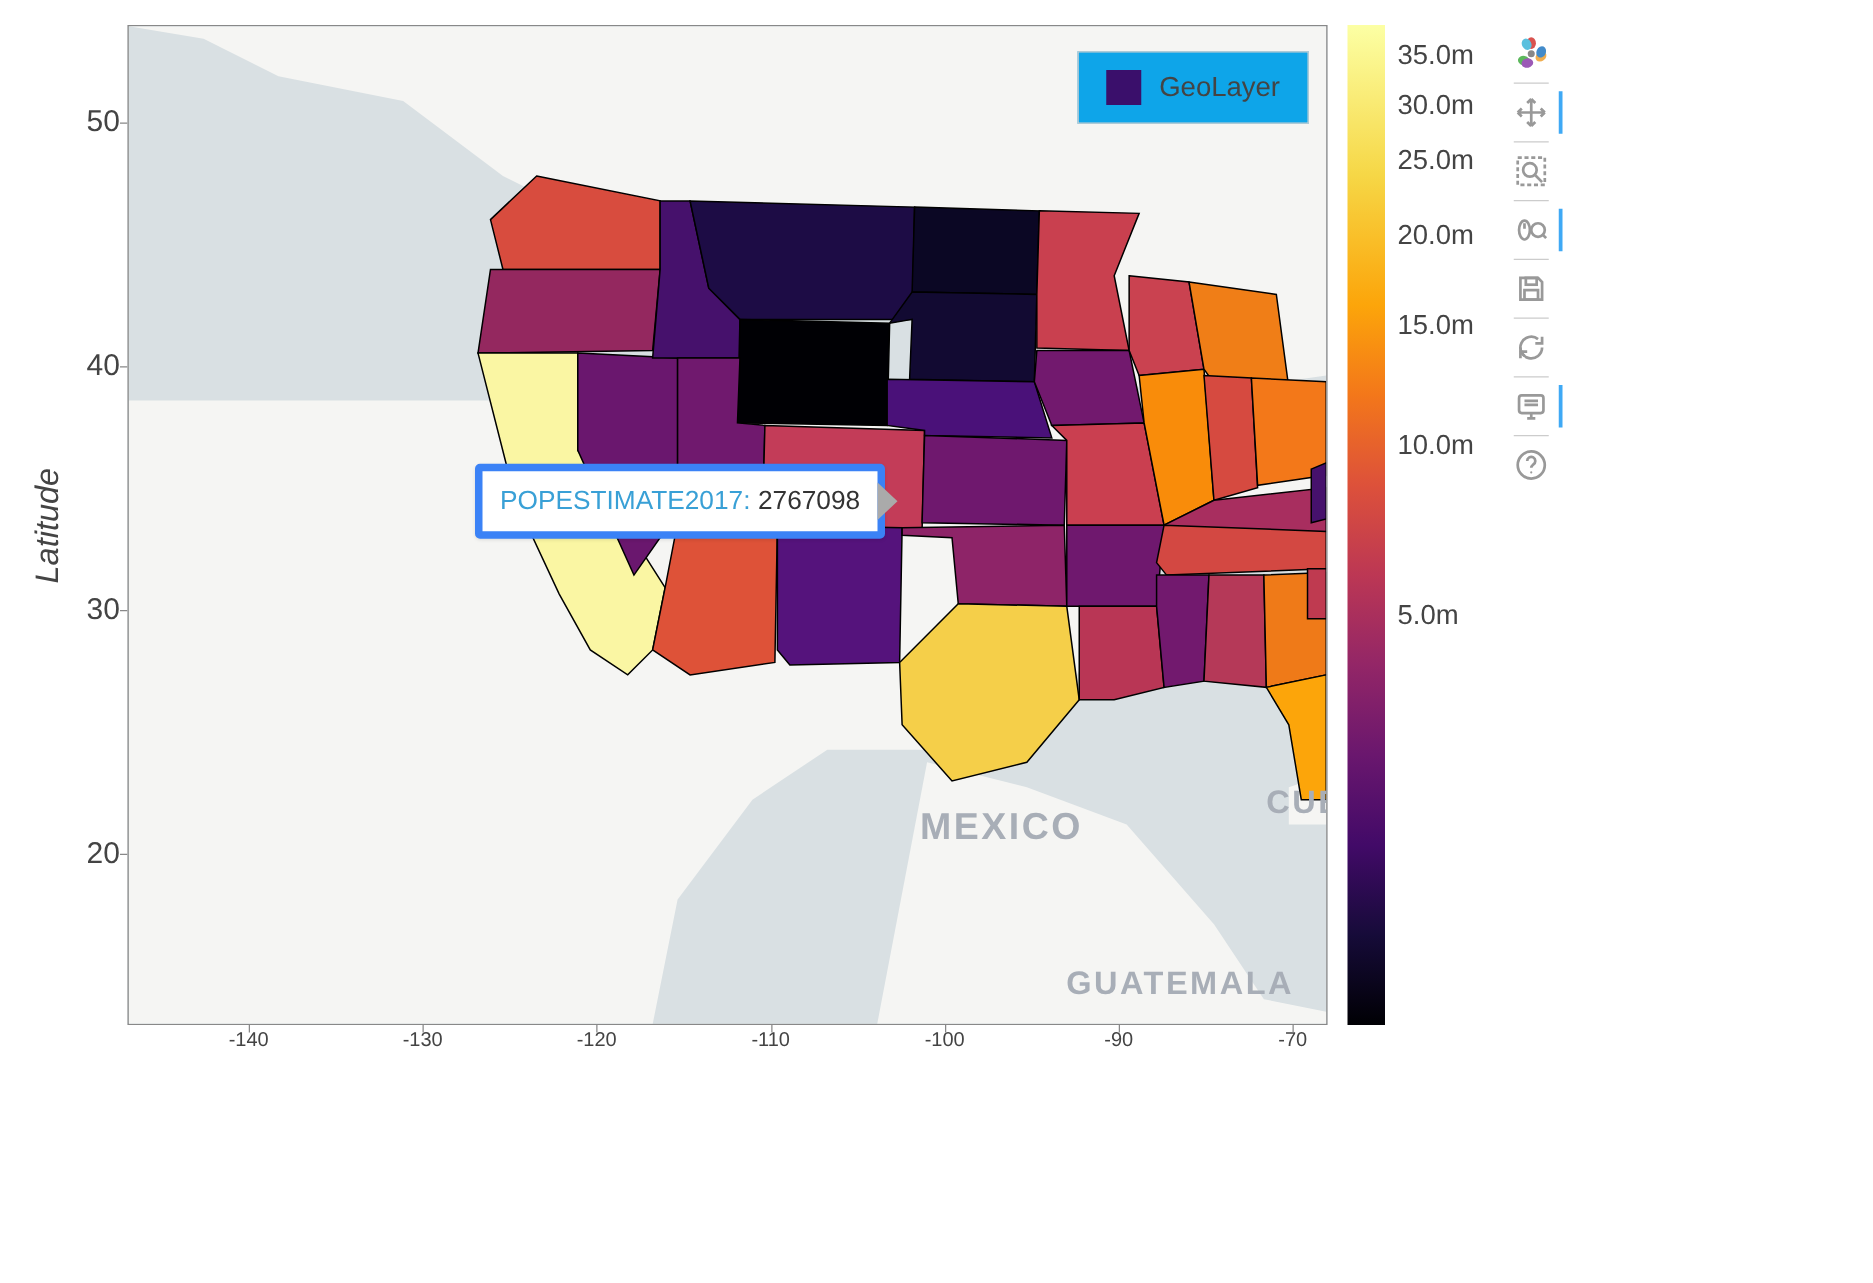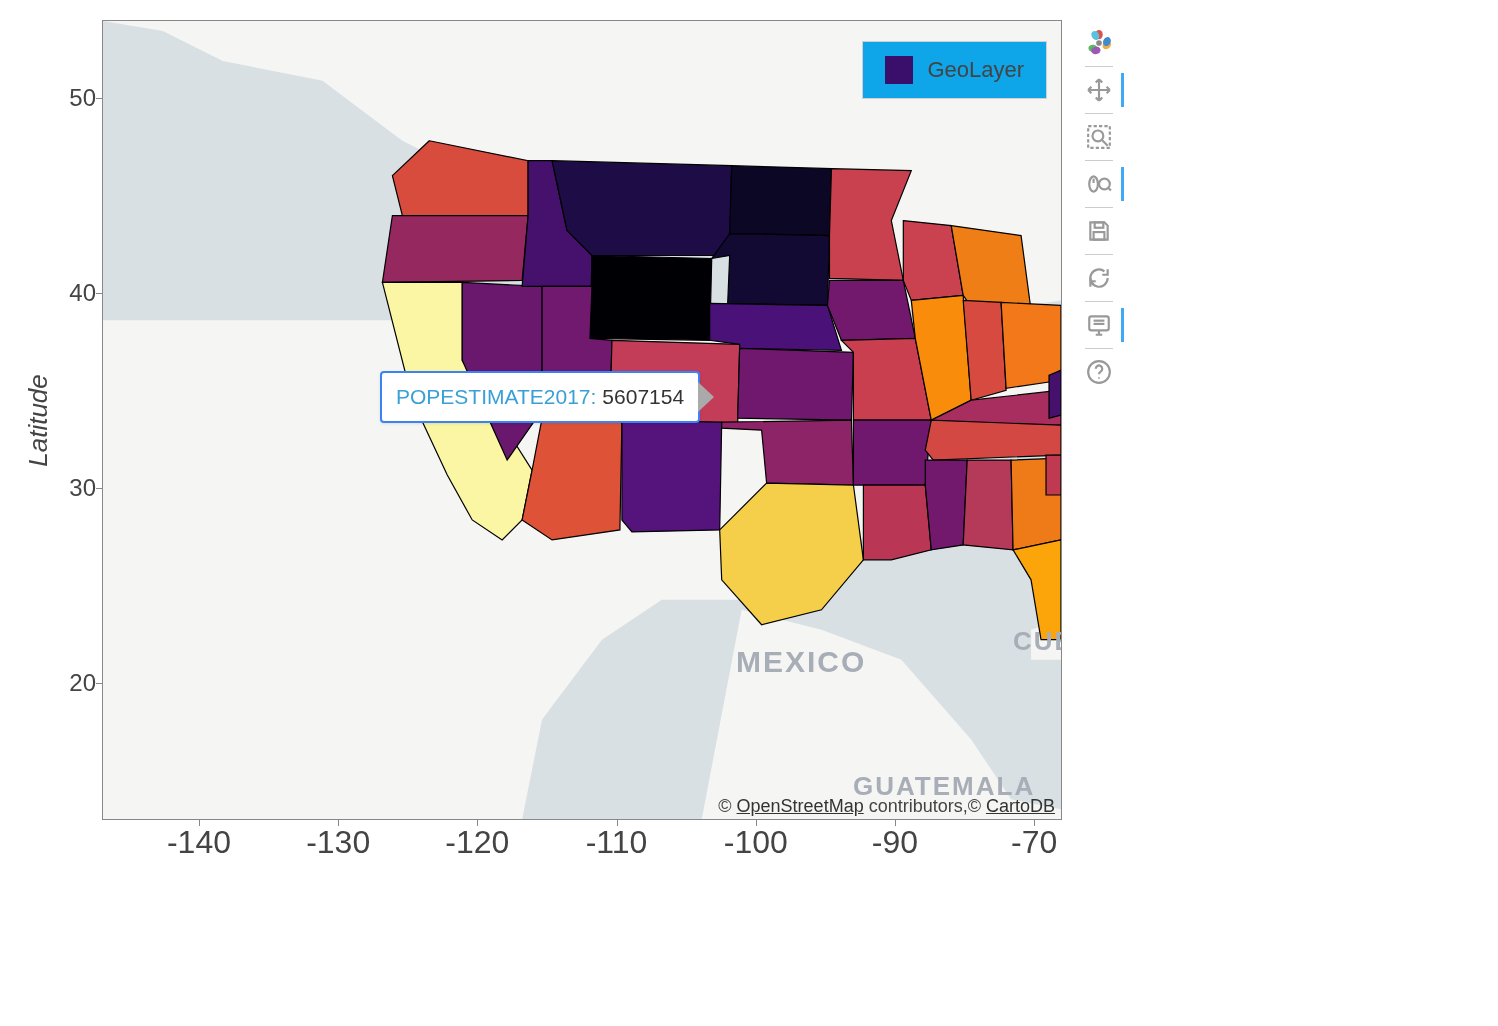--- a/index.html
+++ b/index.html
@@ -84,21 +84,21 @@
   .legend-swatch {
     width: 28px;
     height: 28px;
     background: #3a0f6b;
   }
   .tooltip {
     position: absolute;
     left: 277px;
     top: 350px;
     background: #fff;
-    border: 2px solid #3b82f6;
+    border: 6px solid #3b82f6;
     border-radius: 4px;
     padding: 12px 14px;
     font-size: 21px;
     box-shadow: 0 1px 3px rgba(0,0,0,0.1);
     display: flex;
     align-items: flex-start;
     gap: 6px;
   }
   .tooltip-tail {
     position: absolute;
@@ -122,21 +122,21 @@
   .attribution .u { text-decoration: underline; color: #333; }
   .x-ticks {
     position: relative;
     width: 960px;
     height: 34px;
     margin-left: 82px;
   }
   .x-tick {
     position: absolute;
     top: 4px;
-    font-size: 32px;
+    font-size: 16px;
     color: #444;
     transform: translateX(-50%);
   }
   .x-axis-label {
     width: 960px;
     margin-left: 82px;
     text-align: center;
     font-style: italic;
     font-size: 26px;
     color: #444;
@@ -350,27 +350,24 @@
         <div class="map-label" style="left:750px;top:750px;font-size:26px;">GUATEMALA</div>
         <div class="map-label" style="left:910px;top:605px;font-size:26px;">CUB</div>
 
         <div class="legend">
           <div class="legend-swatch"></div>
           <span>GeoLayer</span>
         </div>
 
         <div class="tooltip">
           <span class="tooltip-key">POPESTIMATE2017:</span>
-          <span class="tooltip-val">5607154</span>
+          <span class="tooltip-val">2767098</span>
           <div class="tooltip-tail"></div>
         </div>
 
-        <div class="attribution">
-          <span>© </span><span class="u">OpenStreetMap</span><span> contributors,© </span><span class="u">CartoDB</span>
-        </div>
       </div>
 
     </div>
 
     <div class="x-ticks">
       <div class="x-tick" style="left:10.1%">-140</div>
       <div class="tick-mark-x" style="left:10.1%"></div>
       <div class="x-tick" style="left:24.6%">-130</div>
       <div class="tick-mark-x" style="left:24.6%"></div>
       <div class="x-tick" style="left:39.1%">-120</div>
@@ -379,20 +376,32 @@
       <div class="tick-mark-x" style="left:53.6%"></div>
       <div class="x-tick" style="left:68.1%">-100</div>
       <div class="tick-mark-x" style="left:68.1%"></div>
       <div class="x-tick" style="left:82.6%">-90</div>
       <div class="tick-mark-x" style="left:82.6%"></div>
       <div class="x-tick" style="left:97.1%">-70</div>
       <div class="tick-mark-x" style="left:97.1%"></div>
     </div>
   </div>
 
+  <div class="colorbar">
+    <div class="colorbar-gradient"></div>
+    <div class="colorbar-ticks">
+      <div class="cb-tick" style="top:3%">35.0m</div>
+      <div class="cb-tick" style="top:8%">30.0m</div>
+      <div class="cb-tick" style="top:13.5%">25.0m</div>
+      <div class="cb-tick" style="top:21%">20.0m</div>
+      <div class="cb-tick" style="top:30%">15.0m</div>
+      <div class="cb-tick" style="top:42%">10.0m</div>
+      <div class="cb-tick" style="top:59%">5.0m</div>
+    </div>
+  </div>
 
   <div class="toolbar">
     <div class="tool-btn">
       <svg class="bokeh-logo" viewBox="0 0 32 32">
         <g transform="translate(16,16)">
           <circle r="3" fill="#888"></circle>
           <g>
             <ellipse cx="0" cy="-9" rx="4" ry="5" fill="#d9534f"></ellipse>
             <ellipse cx="7" cy="-5" rx="4" ry="5" fill="#f0ad4e" transform="rotate(51)"></ellipse>
             <ellipse cx="7" cy="5" rx="4" ry="5" fill="#5cb85c" transform="rotate(102)"></ellipse>

